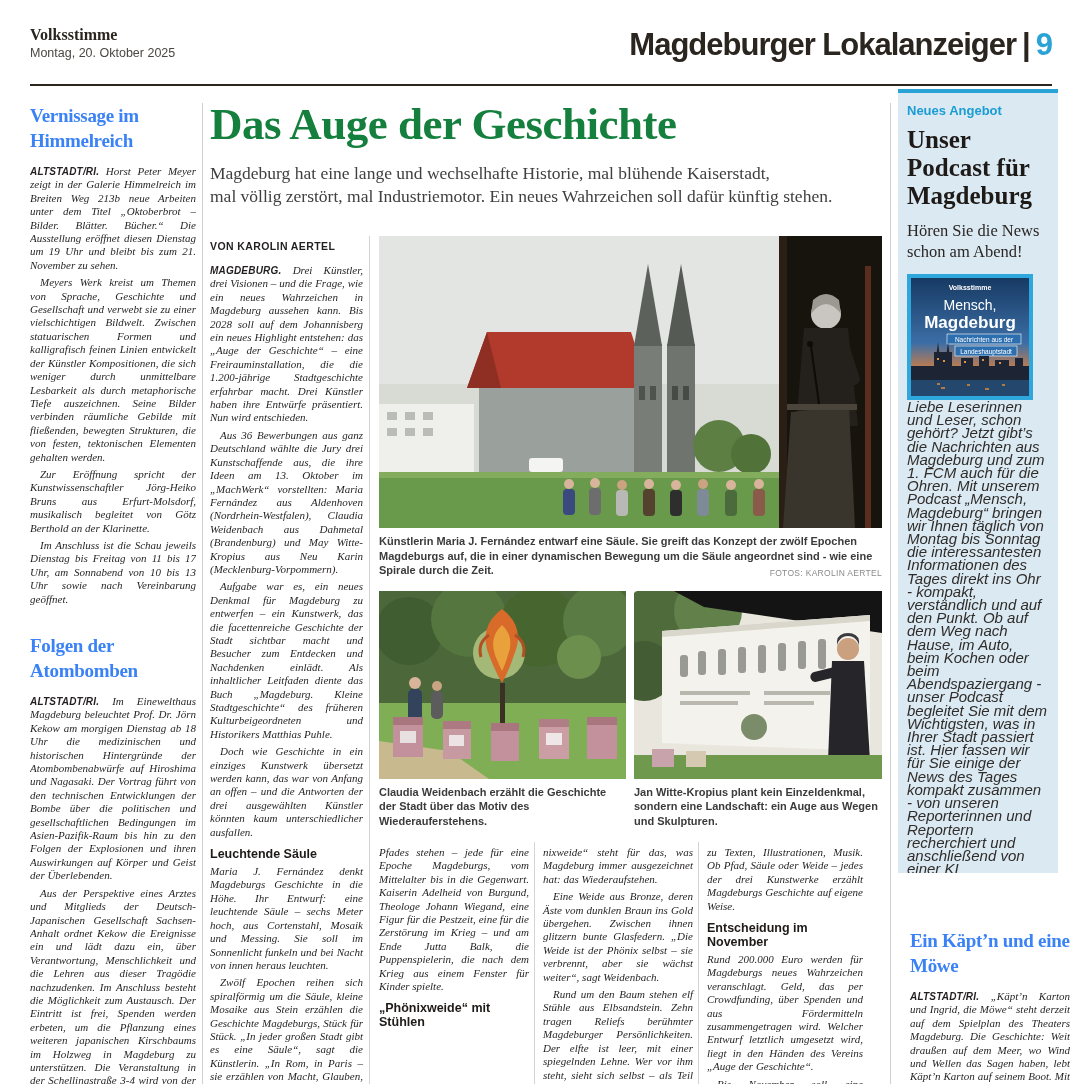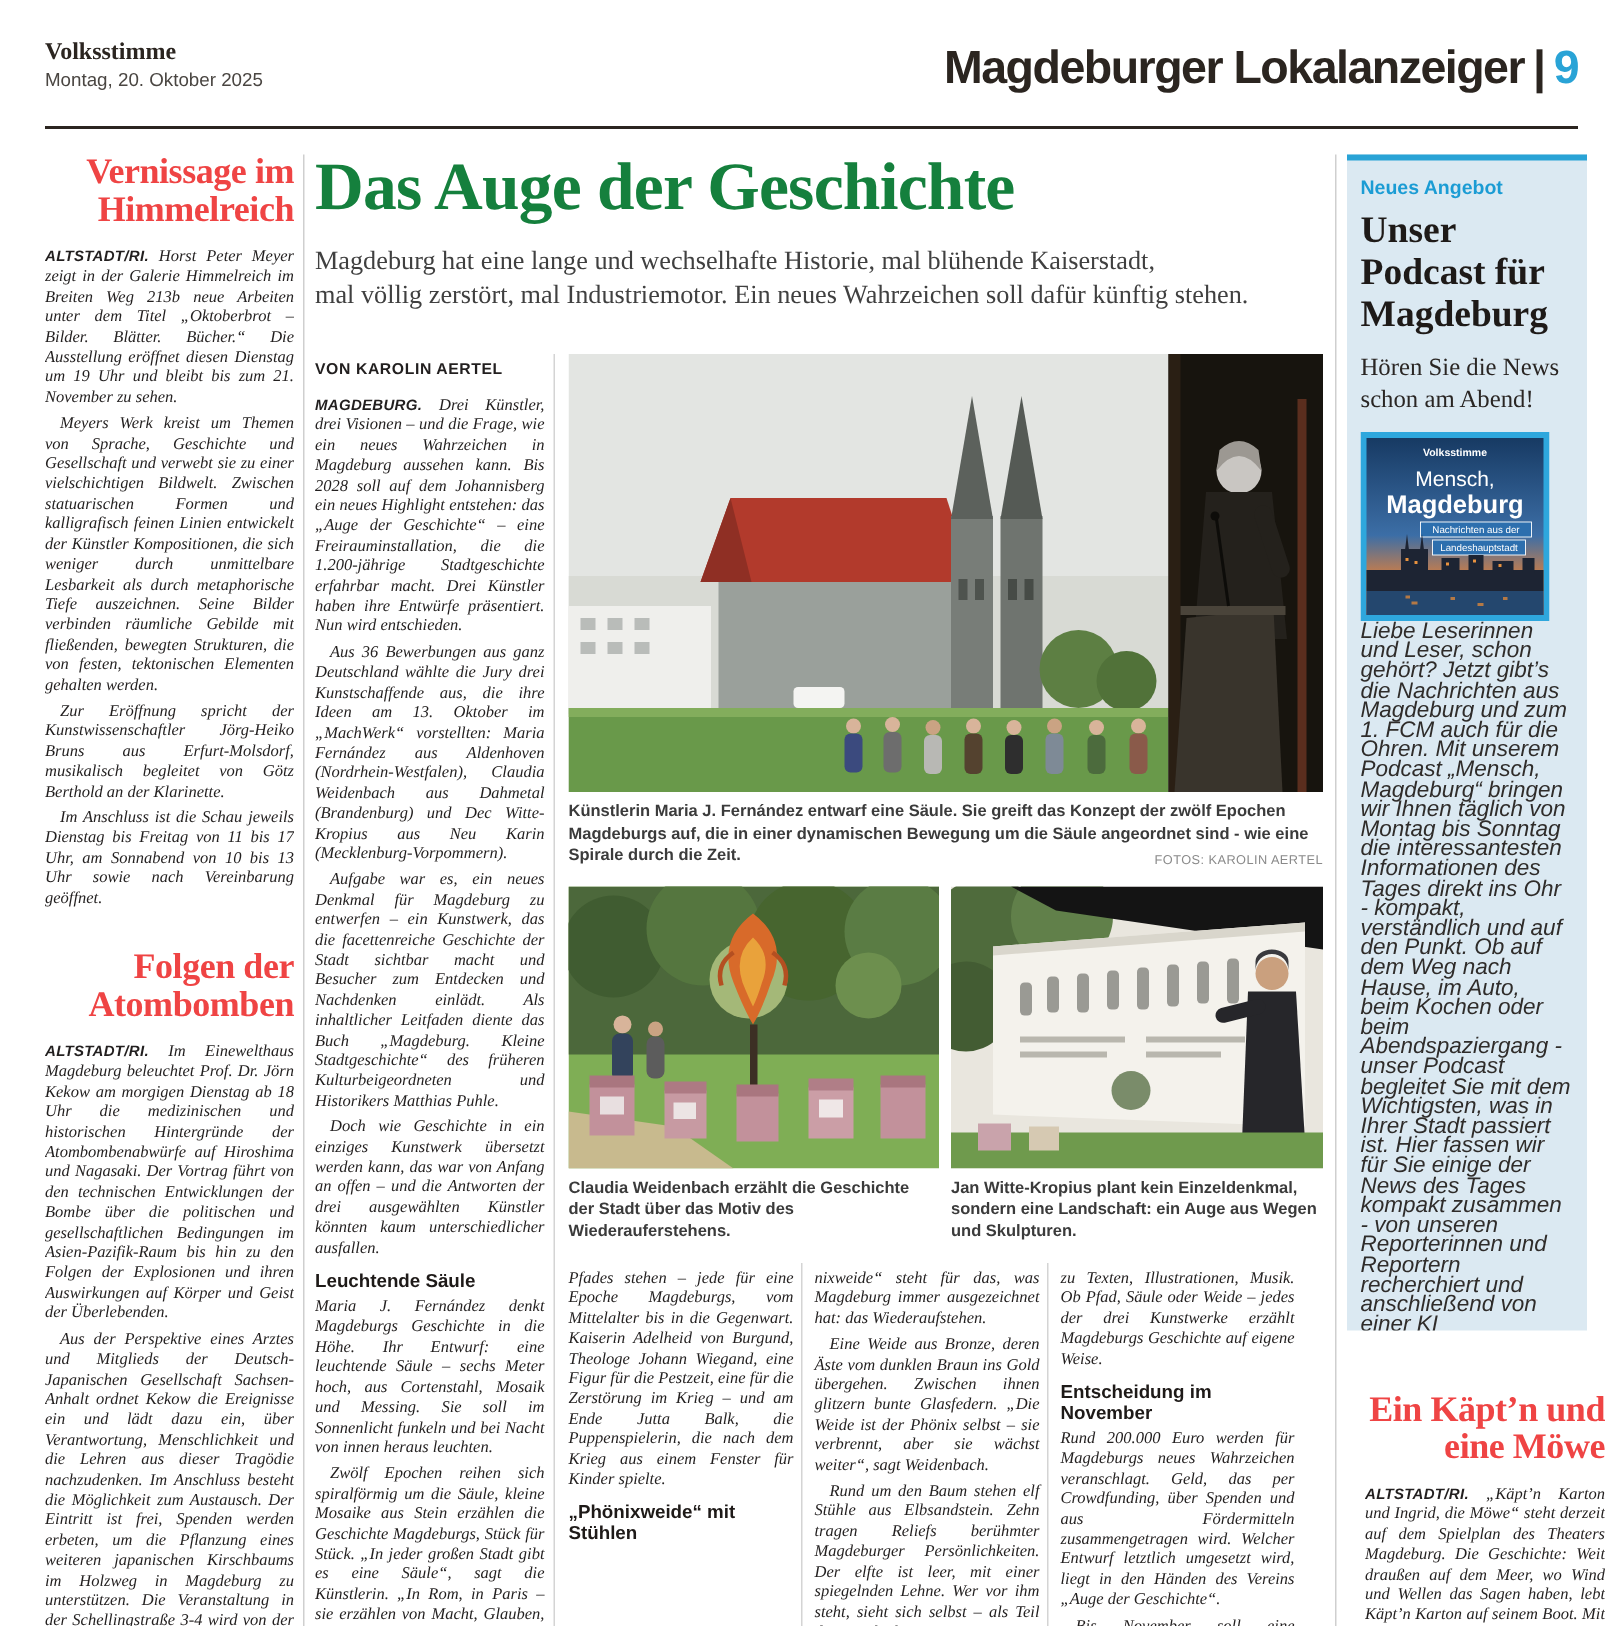--- a/index.html
+++ b/index.html
@@ -11,22 +11,22 @@
   .brand{font-family:"Liberation Serif",serif;font-weight:bold;font-size:16px;color:#2b2520;}
   .pubdate{font-family:"Liberation Sans",sans-serif;font-size:12.5px;color:#4a4642;margin-top:2px;}
   .section-title{position:absolute;right:0;bottom:21px;font-family:"Liberation Sans",sans-serif;
                  font-weight:bold;font-size:31px;letter-spacing:-1px;color:#2b2520;white-space:nowrap;}
   .section-title .sep{font-weight:bold;color:#2b2520;padding:0 6px;}
   .page-num{color:#29a3d6;}
   
   .vrule{position:absolute;width:1px;background:#cfcfcf;}
   
   .leftcol{position:absolute;left:30px;top:103px;width:166px;height:981px;overflow:hidden;}
-  h2.small-head{font-size:24px;line-height:25px;margin:0 0 12px 0;font-weight:bold;color:#ef4444;
-                letter-spacing:-.3px;text-align:right;}
+  h2.small-head{font-size:19px;line-height:25px;margin:0 0 12px 0;font-weight:bold;color:#3b82f6;
+                letter-spacing:-.3px;}
   .body-p{font-size:11px;line-height:13.4px;text-align:justify;margin:4px 0 1px 0;hyphens:auto;font-style:italic;}
   .body-p.indent{text-indent:10px;}
   .kicker{font-family:"Liberation Sans",sans-serif;font-weight:bold;font-size:10px;letter-spacing:.2px;}
   .art-gap{height:26px;}
   
   .main{position:absolute;left:210px;top:100px;width:672px;height:984px;overflow:hidden;}
   h1.headline{font-size:45px;line-height:48px;margin:0 0 14px 0;font-weight:bold;color:#15803d;
               letter-spacing:-.5px;}
   .subhead{font-size:17.5px;line-height:23px;color:#404040;white-space:pre-line;margin-bottom:28px;}
   .byline{font-family:"Liberation Sans",sans-serif;font-weight:bold;font-size:10.5px;
@@ -41,21 +41,21 @@
            line-height:14.5px;color:#3b3b3b;margin:6px 0 10px 0;}
   .credit{font-family:"Liberation Sans",sans-serif;font-weight:normal;font-size:8.5px;
           color:#8a8a8a;float:right;margin-top:3px;letter-spacing:.3px;}
   .photo-row{display:flex;gap:8px;}
   .caption-row{display:flex;gap:8px;}
   .caption-row .caption{width:247px;}
   .bottom-cols{display:flex;margin-top:4px;}
   .bcol{width:150px;flex:none;padding-right:5px;border-right:1px solid #d4d4d4;margin-right:8px;}
   .bcol.last{border-right:none;margin-right:0;padding-right:0;width:156px;}
   
-  .sidebar{position:absolute;left:898px;top:103px;width:160px;}
+  .sidebar{position:absolute;left:898px;top:89px;width:160px;}
   .promo-box{background:#dbe9f2;border-top:4px solid #29a3d6;padding:10px 9px 12px 9px;
              height:784px;overflow:hidden;box-sizing:border-box;}
   .promo-kicker{font-family:"Liberation Sans",sans-serif;font-weight:bold;font-size:13px;
                 color:#1b9cd4;margin-bottom:8px;}
   .promo-title{font-size:25px;line-height:28px;font-weight:bold;color:#1e1a18;margin-bottom:10px;}
   .promo-lead{font-size:16.5px;line-height:21px;color:#2a2624;margin-bottom:12px;}
   .promo-body{font-family:"Liberation Sans",sans-serif;font-size:15px;line-height:13.2px;
               color:#2f2c2a;margin-top:0;font-style:italic;}
   .qr-row{margin-top:12px;font-family:"Liberation Sans",sans-serif;font-size:10.6px;line-height:13px;}
   .qr-box{float:left;margin-right:7px;}
@@ -97,21 +97,21 @@
   </div>
 
   <div class="main">
     <h1 class="headline">Das Auge der Geschichte</h1>
     <div class="subhead">Magdeburg hat eine lange und wechselhafte Historie, mal blühende Kaiserstadt,
 mal völlig zerstört, mal Industriemotor. Ein neues Wahrzeichen soll dafür künftig stehen.</div>
     <div class="main-body">
       <div class="main-col1">
         <div class="byline">VON KAROLIN AERTEL</div>
         <p class="body-p"><span class="kicker">MAGDEBURG.</span> <span>Drei Künstler, drei Visionen – und die Frage, wie ein neues Wahrzeichen in Magdeburg aussehen kann. Bis 2028 soll auf dem Johannisberg ein neues Highlight entstehen: das „Auge der Geschichte“ – eine Freirauminstallation, die die 1.200-jährige Stadtgeschichte erfahrbar macht. Drei Künstler haben ihre Entwürfe präsentiert. Nun wird entschieden.</span></p>
-        <p class="body-p indent">Aus 36 Bewerbungen aus ganz Deutschland wählte die Jury drei Kunstschaffende aus, die ihre Ideen am 13. Oktober im „MachWerk“ vorstellten: Maria Fernández aus Aldenhoven (Nordrhein-Westfalen), Claudia Weidenbach aus Dahmetal (Brandenburg) und Dec Witte-Kropius aus Neu Karin (Mecklenburg-Vorpommern).</p>
+        <p class="body-p indent">Aus 36 Bewerbungen aus ganz Deutschland wählte die Jury drei Kunstschaffende aus, die ihre Ideen am 13. Oktober im „MachWerk“ vorstellten: Maria Fernández aus Aldenhoven (Nordrhein-Westfalen), Claudia Weidenbach aus Dahmetal (Brandenburg) und May Witte-Kropius aus Neu Karin (Mecklenburg-Vorpommern).</p>
         <p class="body-p indent">Aufgabe war es, ein neues Denkmal für Magdeburg zu entwerfen – ein Kunstwerk, das die facettenreiche Geschichte der Stadt sichtbar macht und Besucher zum Entdecken und Nachdenken einlädt. Als inhaltlicher Leitfaden diente das Buch „Magdeburg. Kleine Stadtgeschichte“ des früheren Kulturbeigeordneten und Historikers Matthias Puhle.</p>
         <p class="body-p indent">Doch wie Geschichte in ein einziges Kunstwerk übersetzt werden kann, das war von Anfang an offen – und die Antworten der drei ausgewählten Künstler könnten kaum unterschiedlicher ausfallen.</p>
         <div class="subhead2">Leuchtende Säule</div>
         <p class="body-p">Maria J. Fernández denkt Magdeburgs Geschichte in die Höhe. Ihr Entwurf: eine leuchtende Säule – sechs Meter hoch, aus Cortenstahl, Mosaik und Messing. Sie soll im Sonnenlicht funkeln und bei Nacht von innen heraus leuchten.</p>
         <p class="body-p indent">Zwölf Epochen reihen sich spiralförmig um die Säule, kleine Mosaike aus Stein erzählen die Geschichte Magdeburgs, Stück für Stück. „In jeder großen Stadt gibt es eine Säule“, sagt die Künstlerin. „In Rom, in Paris – sie erzählen von Macht, Glauben, Gemeinschaft. In Magdeburg soll sie von Wandel erzählen.“</p>
         <div class="subhead2">Figuren aus Sandstein</div>
 
       </div>
       <div class="main-right">
 

